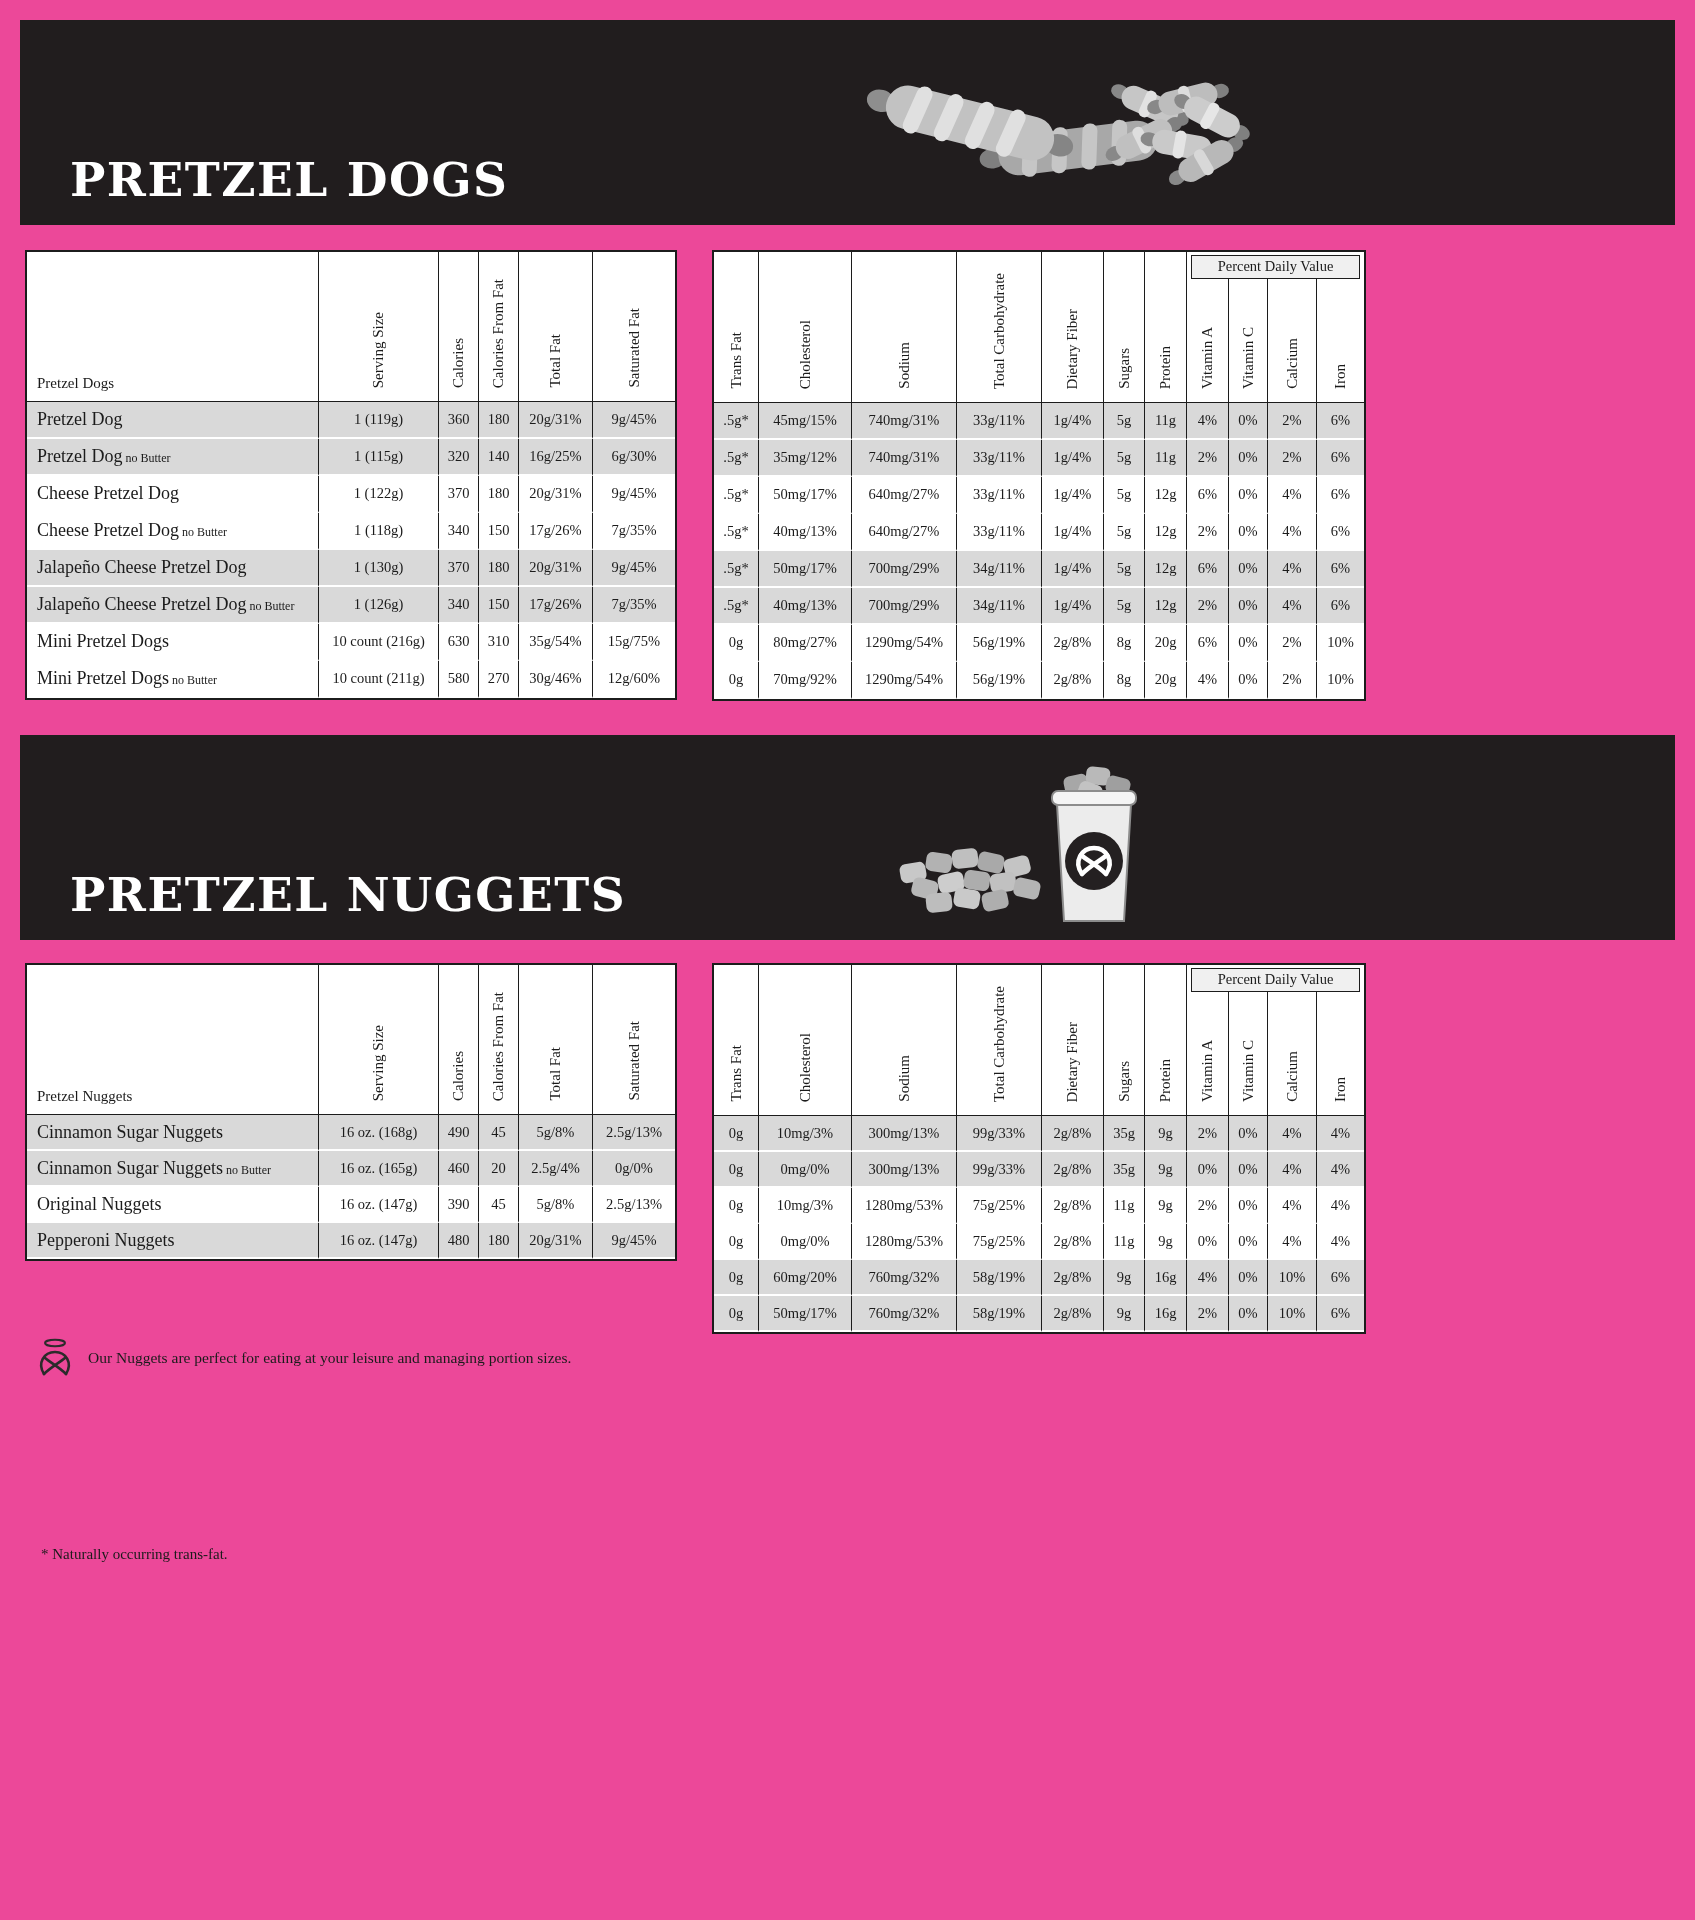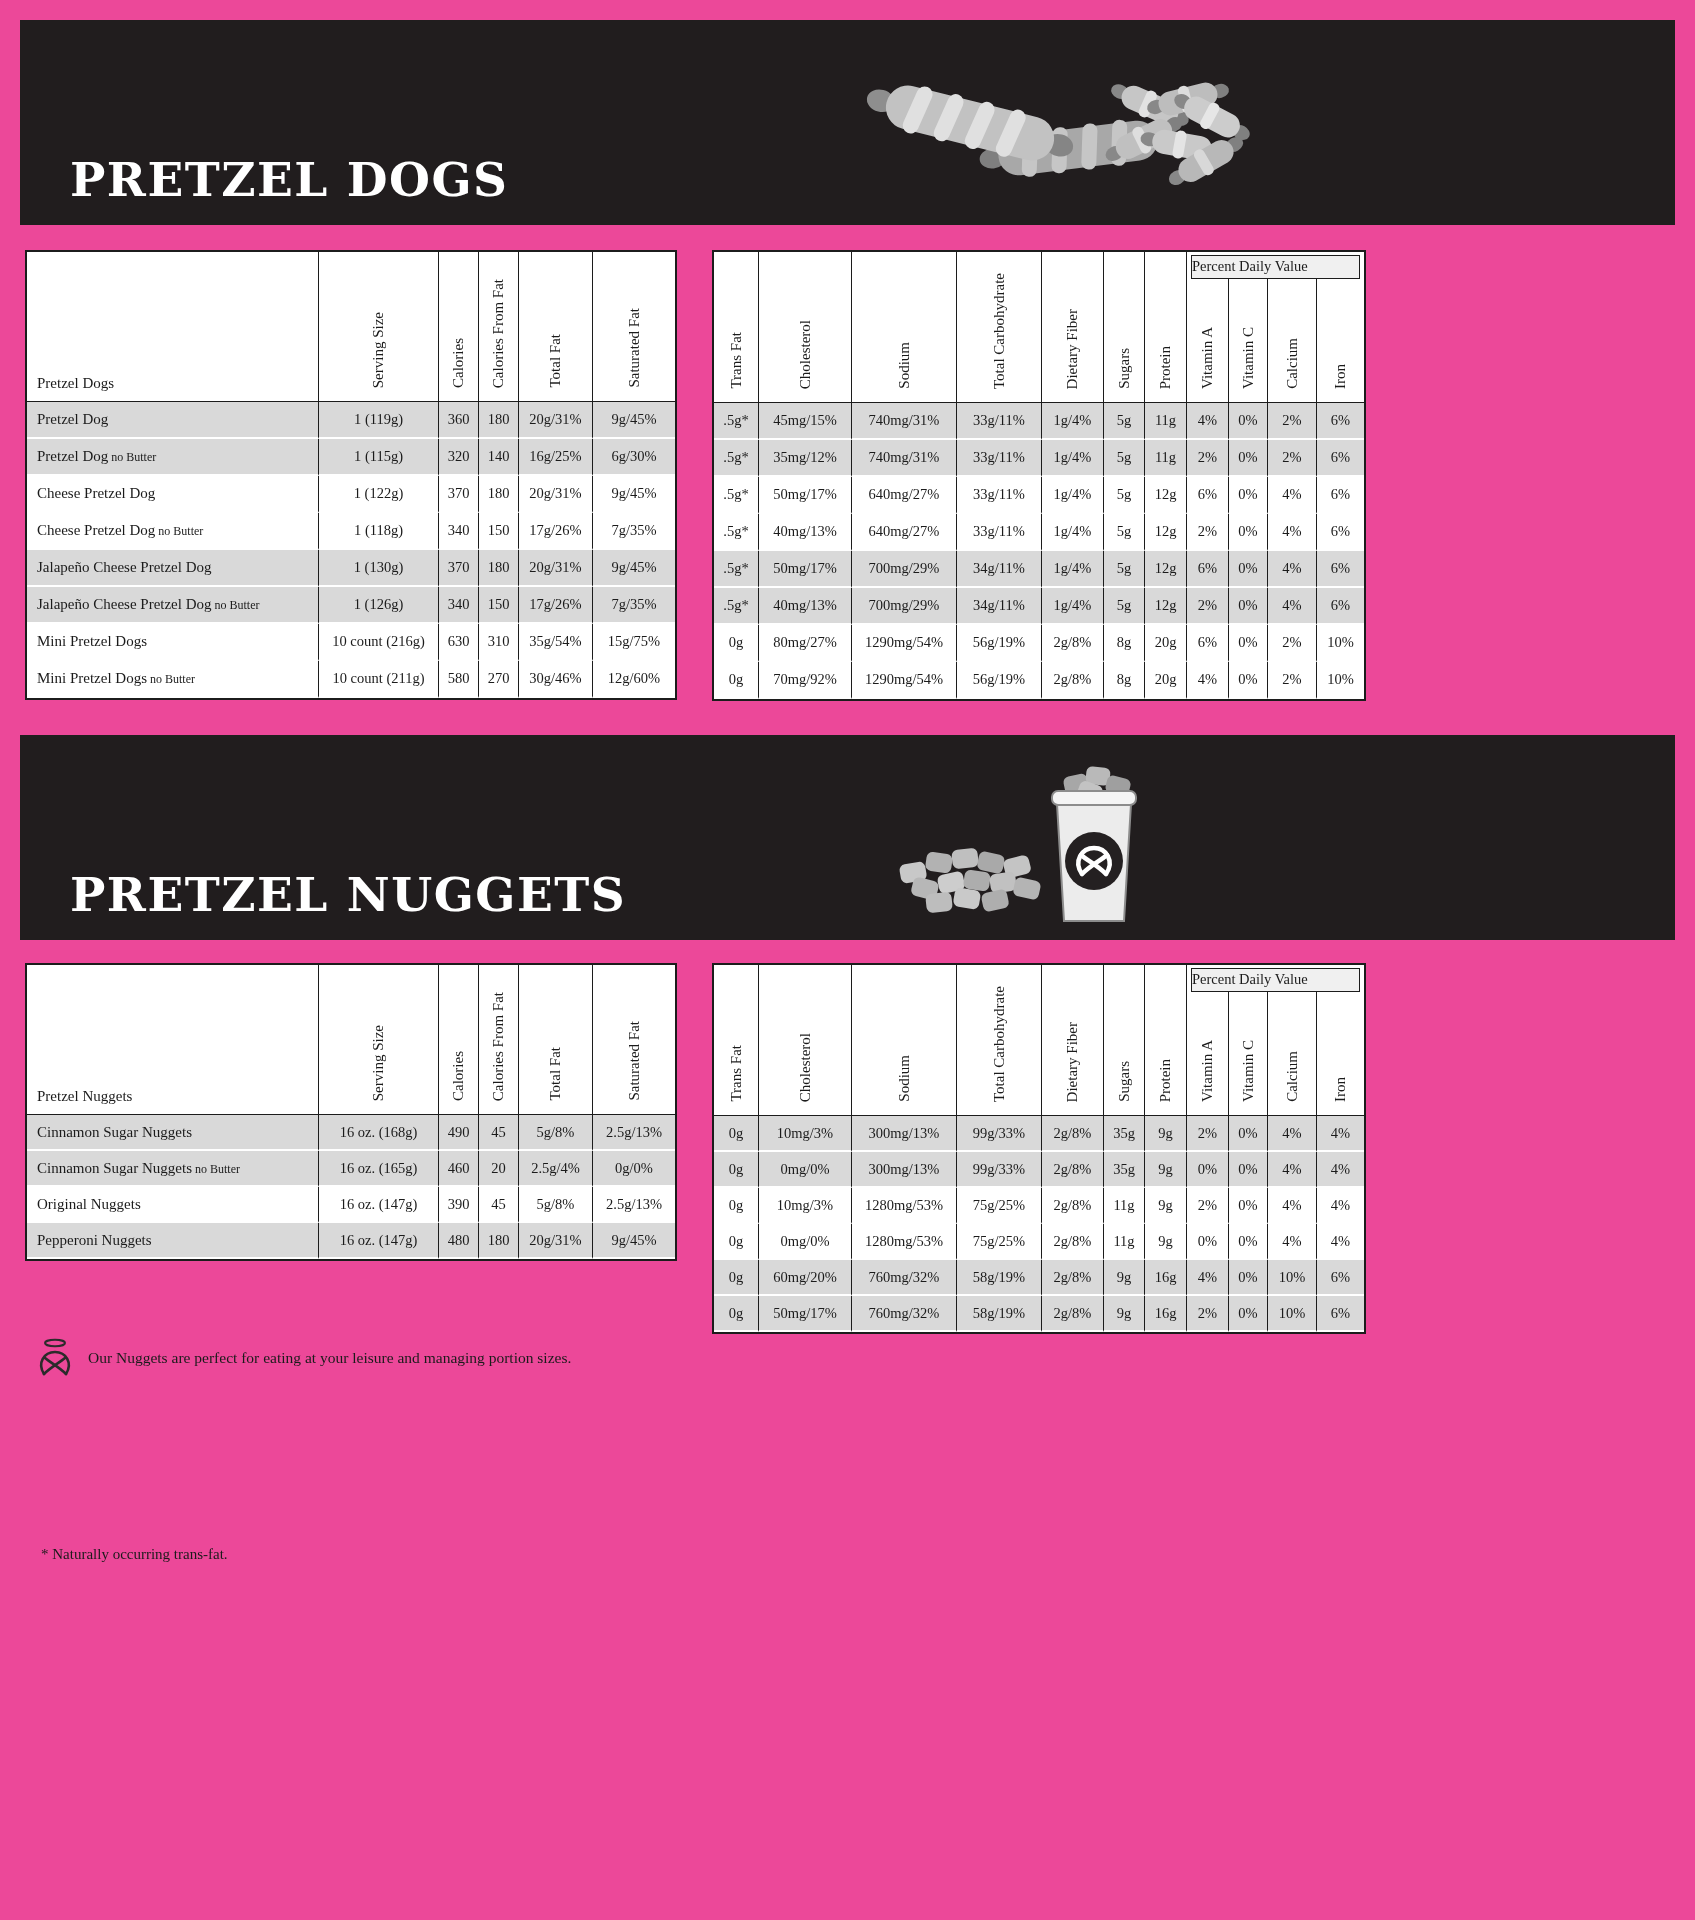--- a/index.html
+++ b/index.html
@@ -47,31 +47,31 @@
   .vlabel{
     display:inline-block;writing-mode:vertical-rl;transform:rotate(180deg);
     font-size:15px;line-height:1.1;white-space:nowrap;
   }
   .name-head{text-align:left !important;padding-left:10px !important}
   .hname{font-size:15px}
 
   .ntable thead th.pdv-cell{vertical-align:top;border-bottom:none;padding:0}
   .pdv-box{
     margin:3px 4px 0;border:1px solid #1c1c1c;background:#f0f0f0;
-    font-size:14.5px;text-align:left;padding:2px 0 3px;
+    font-size:14.5px;text-align:center;padding:2px 0 3px;
   }
 
   .ntable tbody td{
     height:35px;text-align:center;font-size:14.5px;
     border-bottom:2px solid #fff;padding:0 2px;background:#fff;
   }
   #tables-1 .ntable tbody td{height:34px}
   .ntable tbody tr.shaded td{background:#d9d9d9}
   td.name{text-align:left !important;padding-left:10px !important}
-  .nm{font-size:15px}
+  .nm{font-size:18px}
   .sfx{font-size:12px}
 
   
   .note{position:absolute;left:36px;top:1338px;display:flex;align-items:center;gap:14px}
   .note-text{font-size:15.5px}
   .footnote{position:absolute;left:41px;top:1546px;font-size:15px}
 </style>
 </head>
 <body>
 

